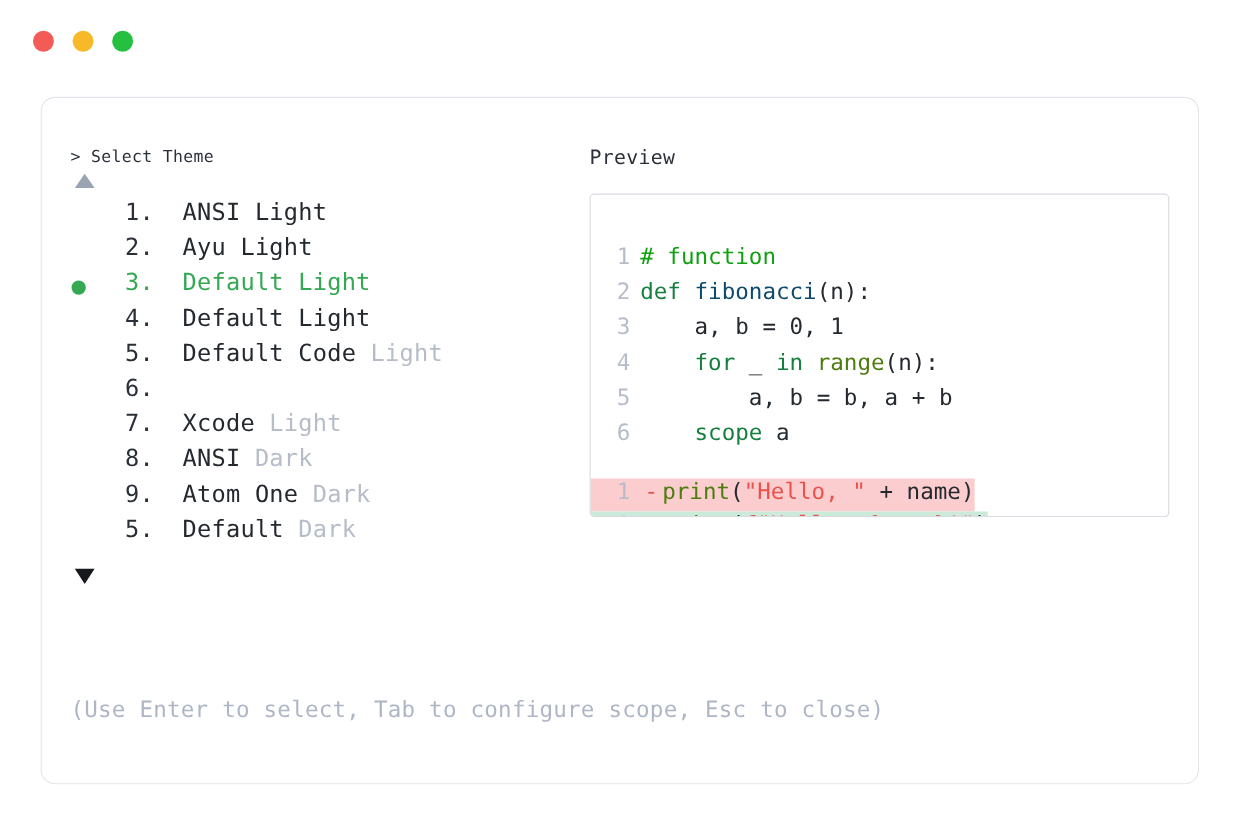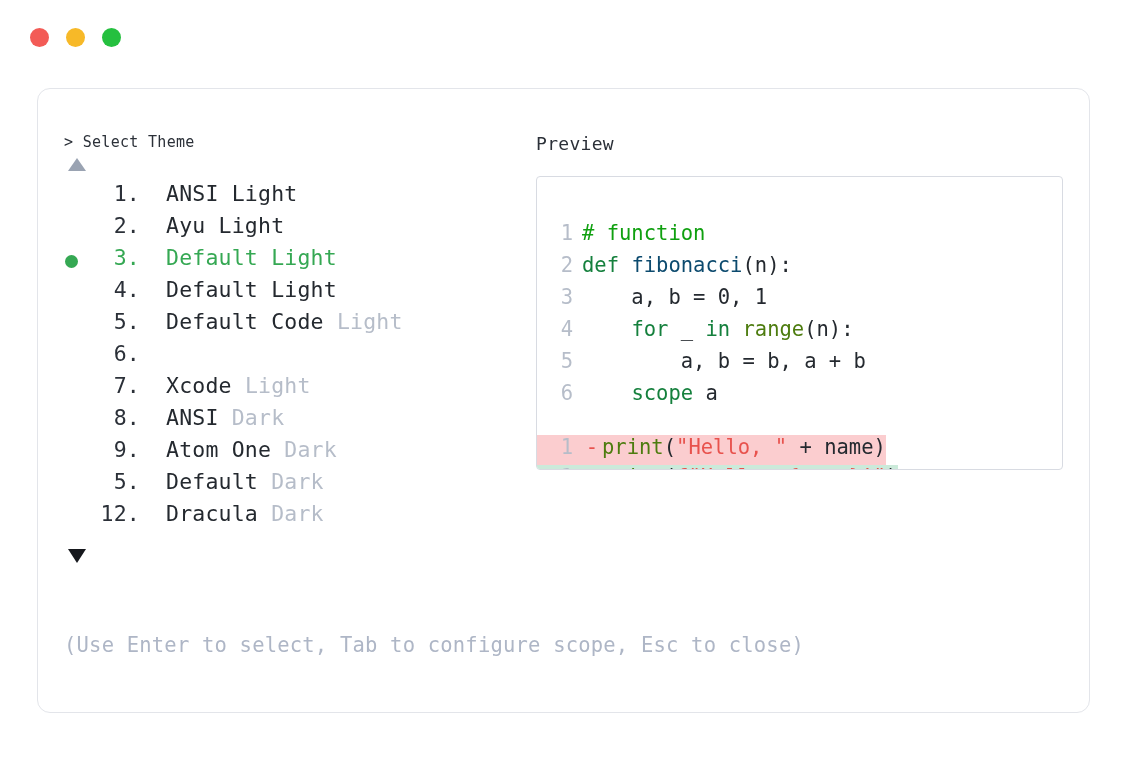--- a/index.html
+++ b/index.html
@@ -231,21 +231,20 @@
           <li class="theme-item"><span class="bullet-cell"></span><span class="num-cell">1.</span><span class="name-cell"><span>ANSI</span><span class="variant-strong"> Light</span></span></li>
           <li class="theme-item"><span class="bullet-cell"></span><span class="num-cell">2.</span><span class="name-cell"><span>Ayu</span><span class="variant-strong"> Light</span></span></li>
           <li class="theme-item selected"><span class="bullet-cell"><span class="bullet"></span></span><span class="num-cell">3.</span><span class="name-cell"><span>Default</span><span class="variant-strong"> Light</span></span></li>
           <li class="theme-item"><span class="bullet-cell"></span><span class="num-cell">4.</span><span class="name-cell"><span>Default</span><span class="variant-strong"> Light</span></span></li>
           <li class="theme-item"><span class="bullet-cell"></span><span class="num-cell">5.</span><span class="name-cell"><span>Default Code</span><span class="variant"> Light</span></span></li>
           <li class="theme-item"><span class="bullet-cell"></span><span class="num-cell">6.</span></li>
           <li class="theme-item"><span class="bullet-cell"></span><span class="num-cell">7.</span><span class="name-cell"><span>Xcode</span><span class="variant"> Light</span></span></li>
           <li class="theme-item"><span class="bullet-cell"></span><span class="num-cell">8.</span><span class="name-cell"><span>ANSI</span><span class="variant"> Dark</span></span></li>
           <li class="theme-item"><span class="bullet-cell"></span><span class="num-cell">9.</span><span class="name-cell"><span>Atom One</span><span class="variant"> Dark</span></span></li>
           <li class="theme-item"><span class="bullet-cell"></span><span class="num-cell">5.</span><span class="name-cell"><span>Default</span><span class="variant"> Dark</span></span></li>
-          <li class="theme-item"><span class="bullet-cell"></span><span class="num-cell">12.</span><span class="name-cell"><span>Dracula</span><span class="variant"> Dark</span></span></li>
         </ul>
       <div class="scroll-down"></div>
     </div>
 
     <div class="right-col">
       <div class="preview-label">Preview</div>
       <div class="preview-box">
         <div id="code-block">
             <div class="code-line"><span class="ln">1</span><span class="code-text"><span class="tok-comment"># function</span></span></div>
             <div class="code-line"><span class="ln">2</span><span class="code-text"><span class="tok-keyword">def </span><span class="tok-func">fibonacci</span><span class="tok-plain">(n):</span></span></div>

